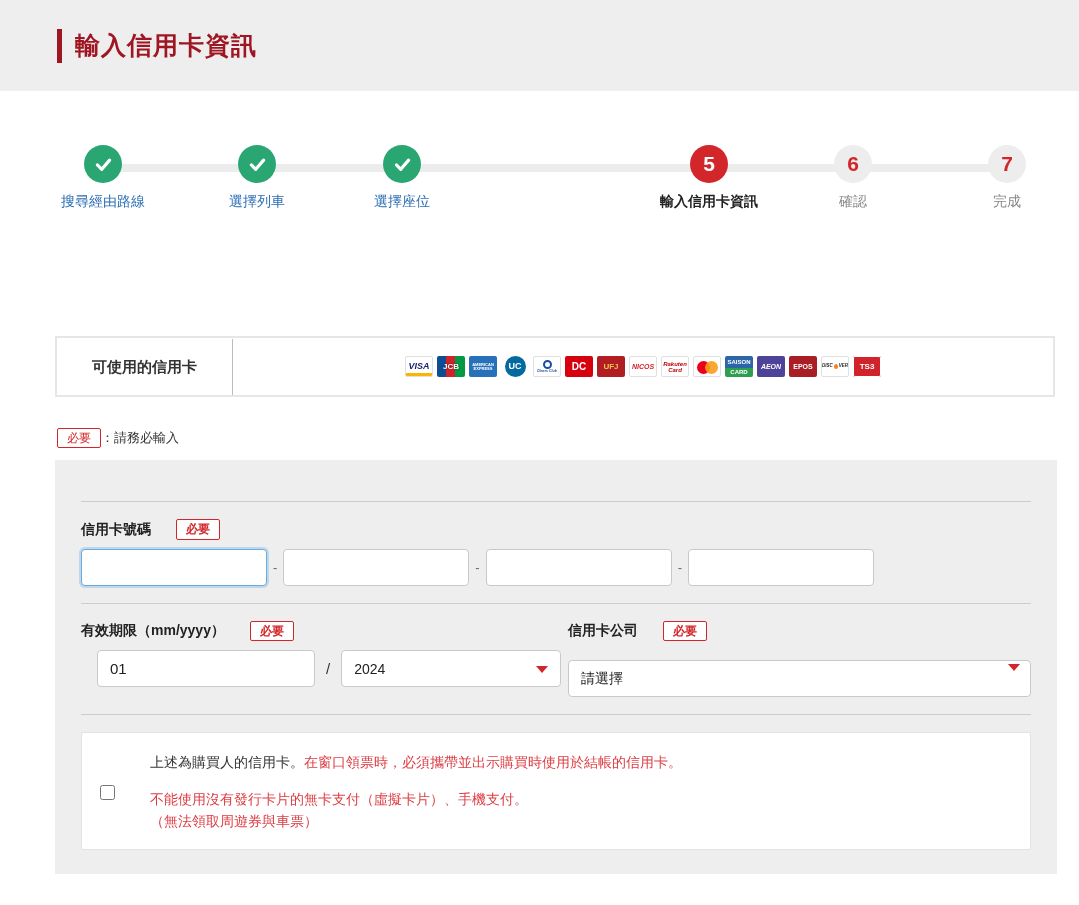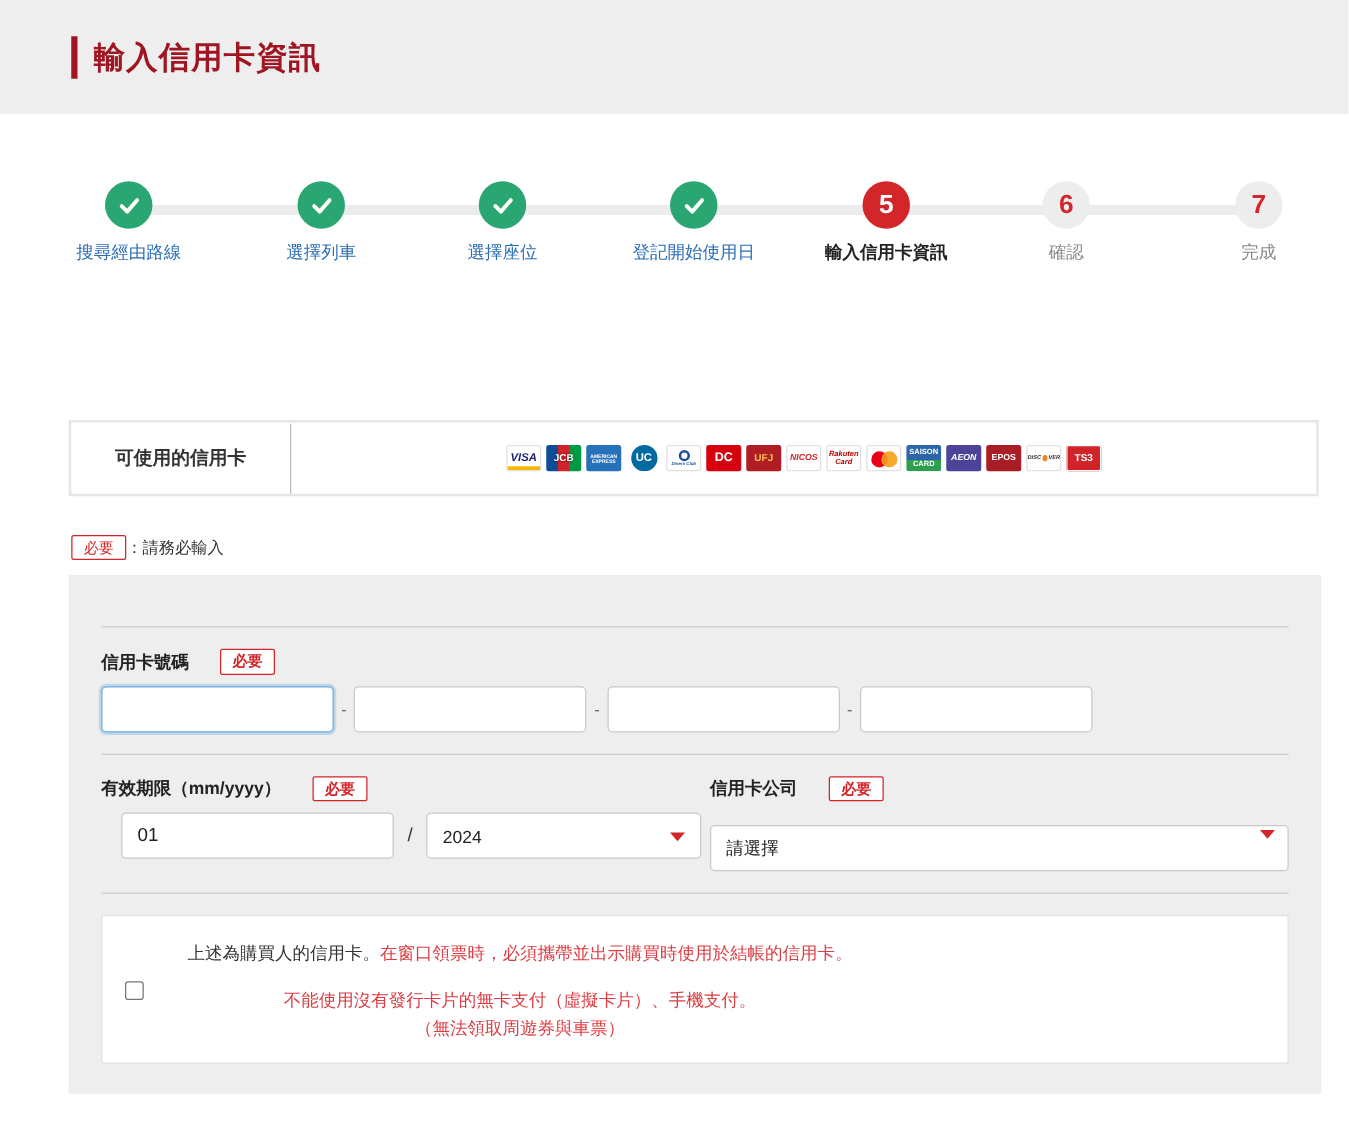--- a/index.html
+++ b/index.html
@@ -117,21 +117,21 @@
 
   
   .agree-box {
     margin-top:2px; background:#fff; border:1px solid #e2e2e2; border-radius:2px;
     padding:19px 20px 17px 18px; display:flex; align-items:center;
   }
   .agree-box input[type=checkbox] { width:15px; height:15px; flex:0 0 auto; }
   .agree-text { margin-left:35px; font-size:14px; line-height:1.55; }
   .agree-text .black { color:#333;font-family:Liberation Mono, monospace; }
   .agree-text .red { color:#dc3d43; }
-  .agree-text .block2 { margin-top:14px;text-align:center; }
+  .agree-text .block2 { margin-top:14px; }
 </style>
 </head>
 <body>
 
 <div class="page-header">
   <div class="title-wrap">
     <div class="title-bar"></div>
     <h1 class="page-title">輸入信用卡資訊</h1>
   </div>
 </div>
@@ -159,28 +159,20 @@
 
   <div class="step done" style="left:317px">
     <div class="circle">
       <svg viewBox="0 0 24 24">
           <path d="M5 12.5l5 5 9-10.5" stroke="#fff" stroke-width="3.6" fill="none" stroke-linecap="round" stroke-linejoin="round"></path>
         </svg>
     </div>
     <div class="label">選擇座位</div>
   </div>
 
-  <div class="step done" style="left:470px">
-    <div class="circle">
-      <svg viewBox="0 0 24 24">
-          <path d="M5 12.5l5 5 9-10.5" stroke="#fff" stroke-width="3.6" fill="none" stroke-linecap="round" stroke-linejoin="round"></path>
-        </svg>
-    </div>
-    <div class="label">登記開始使用日</div>
-  </div>
 
   <div class="step current" style="left:624px">
     <div class="circle">5</div>
     <div class="label">輸入信用卡資訊</div>
   </div>
 
   <div class="step todo" style="left:768px">
     <div class="circle">6</div>
     <div class="label">確認</div>
   </div>

